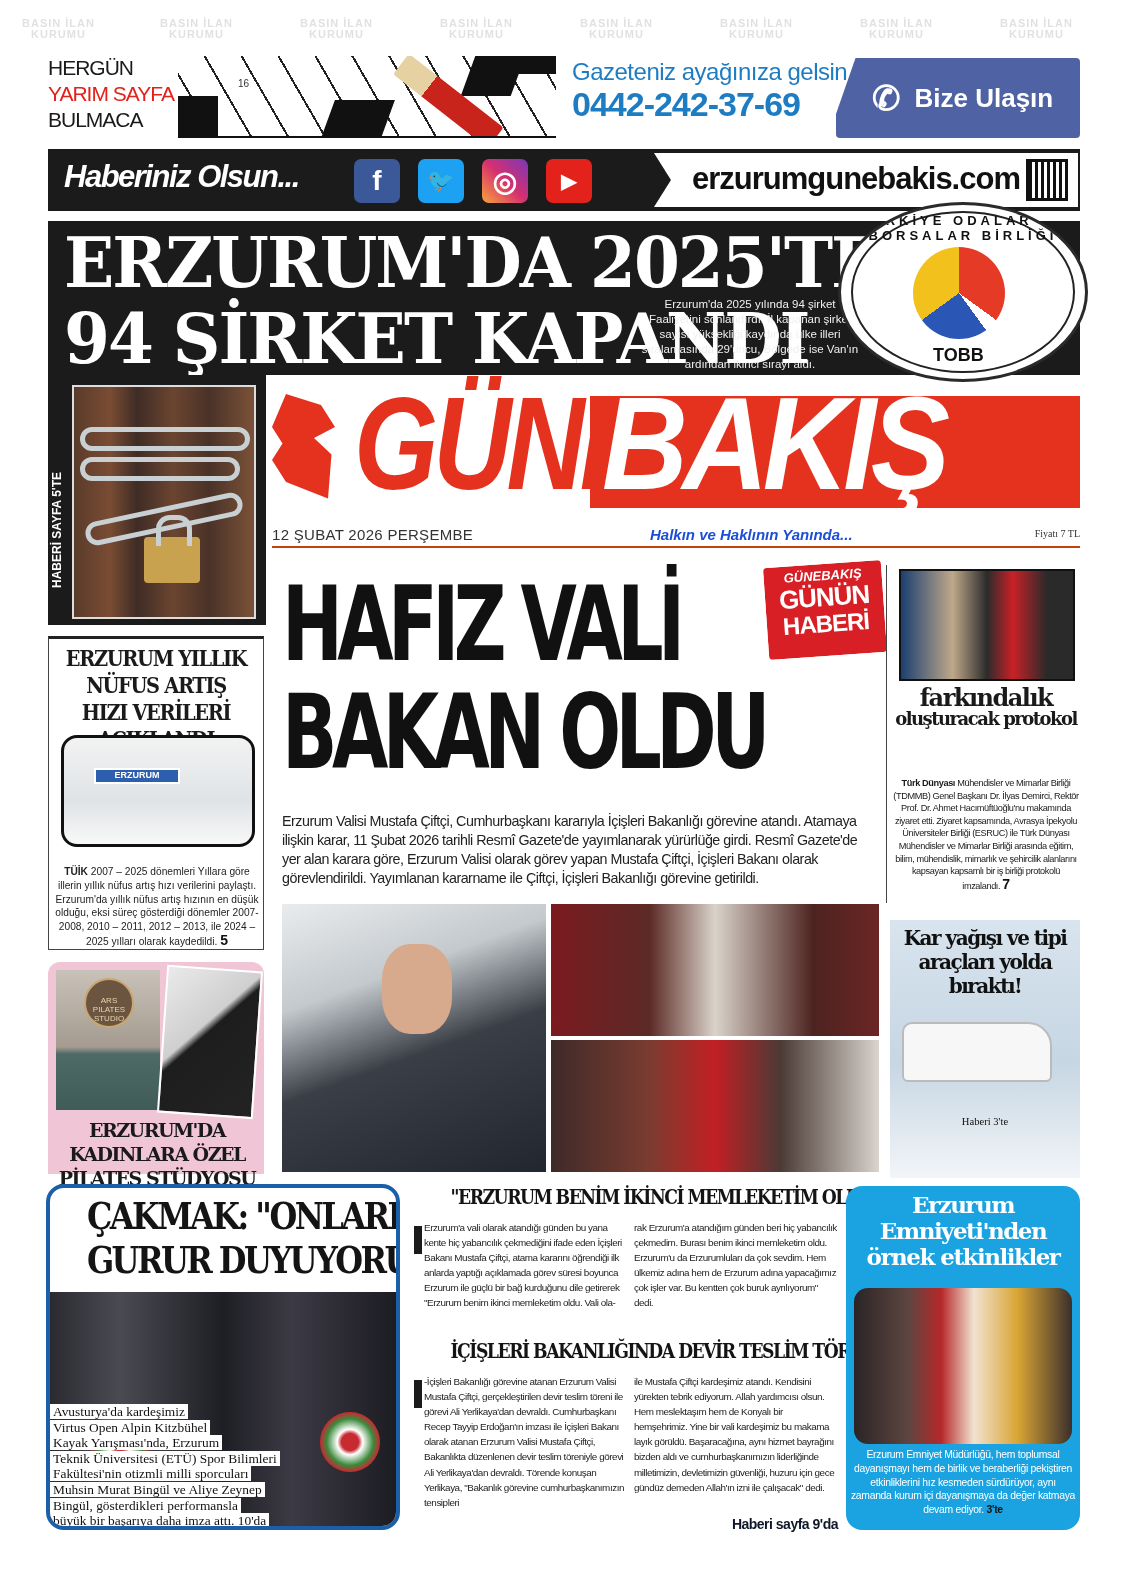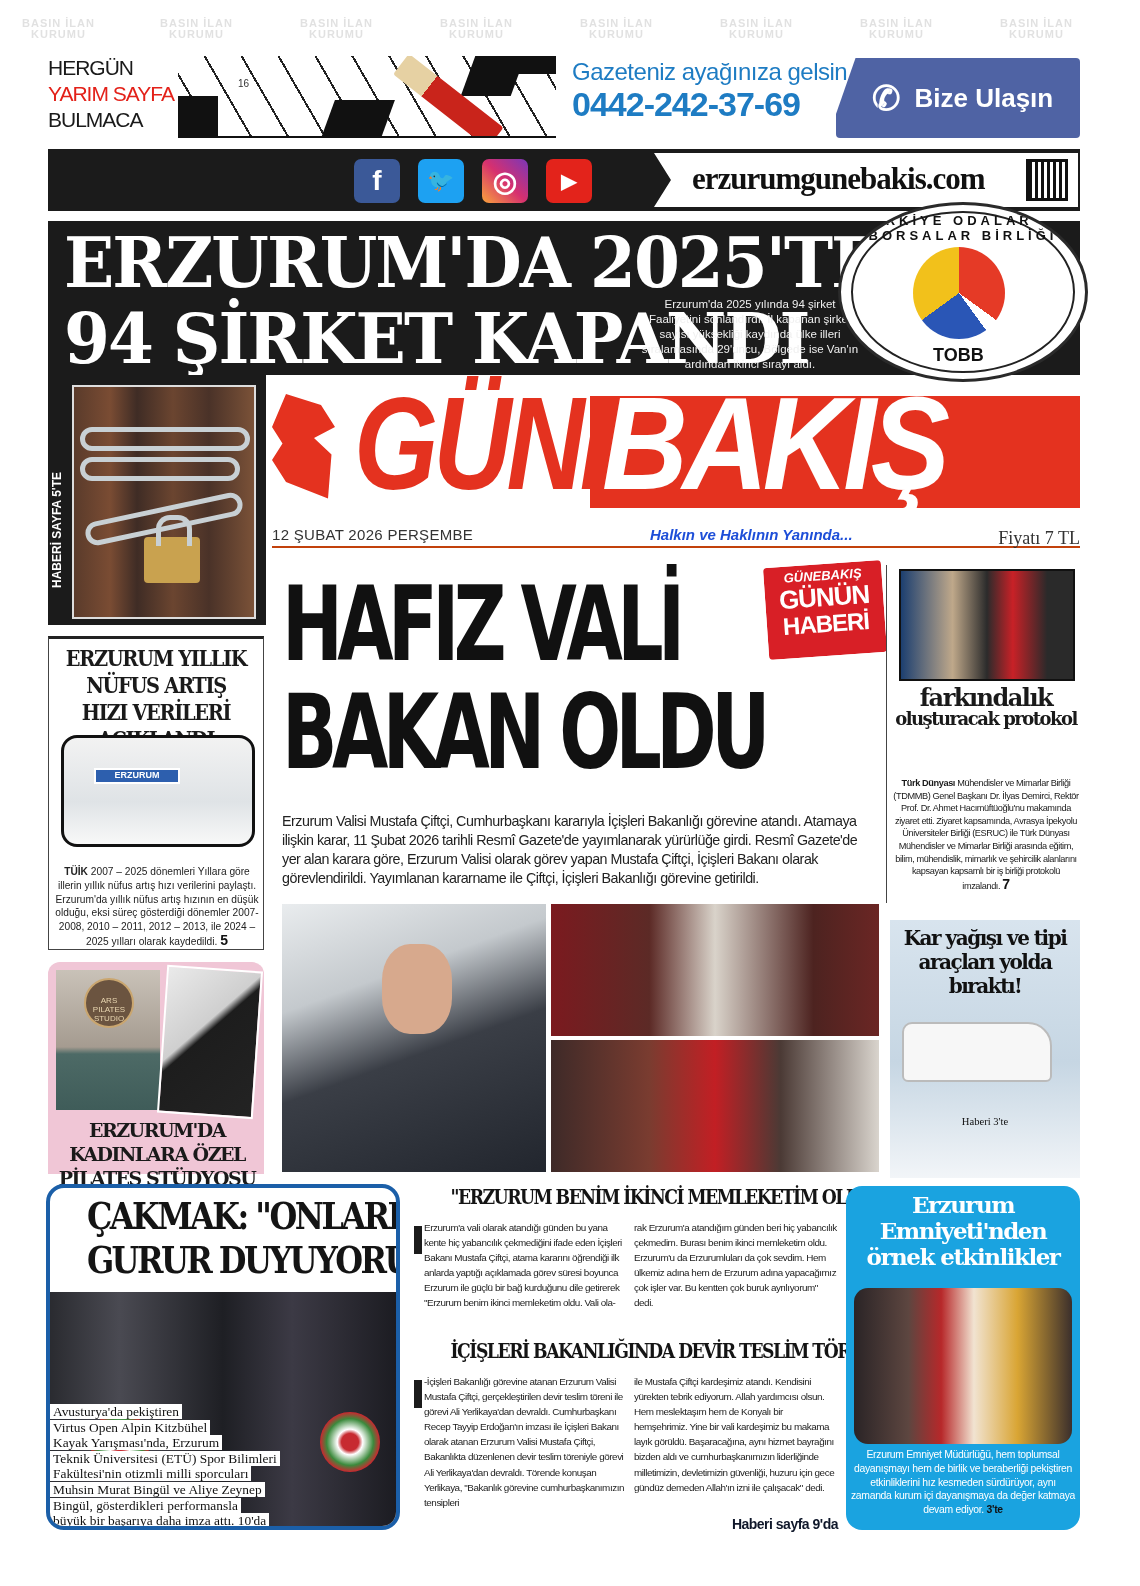--- a/index.html
+++ b/index.html
@@ -16,21 +16,21 @@
   #subscribe-text .l1 { font-size: 24px; letter-spacing: -0.5px; }
   #subscribe-text .l2 { font-size: 34px; font-weight: 700; letter-spacing: -1px; line-height: 36px; }
   #contact-btn { left: 836px; top: 58px; width: 244px; height: 80px; background: #4f63a4; color: #fff; border-radius: 16px 4px 4px 4px; clip-path: polygon(8% 0, 100% 0, 100% 100%, 0 100%, 0 70%); display: flex; align-items: center; padding-left: 36px; gap: 14px; font-size: 26px; font-weight: 700; }
   #contact-btn .phone { font-size: 34px; }
 
   
   #social-bar { left: 48px; top: 149px; width: 1032px; height: 62px; background: #1b1b1b; }
   #social-bar .slogan { position: absolute; left: 16px; top: 10px; color: #fff; font-size: 31px; font-weight: 700; font-style: italic; letter-spacing: -1.5px; }
   .soc { position: absolute; top: 10px; width: 46px; height: 44px; border-radius: 7px; color: #fff; font-weight: 700; display: flex; align-items: center; justify-content: center; font-size: 28px; }
   #site-box { position: absolute; left: 606px; top: 4px; width: 424px; height: 54px; background: #fff; clip-path: polygon(0 0, 100% 0, 100% 100%, 0 100%, 4% 50%); }
-  #site-box .url { position: absolute; left: 38px; top: 8px; font-size: 31px; font-weight: 700; letter-spacing: -1px; color: #111; font-family: Liberation Serif, serif; }
+  #site-box .url { position: absolute; left: 38px; top: 8px; font-size: 31px; font-weight: 700; letter-spacing: -1px; color: #111; }
   #site-box .qr { position: absolute; right: 10px; top: 6px; width: 42px; height: 42px; background: repeating-linear-gradient(90deg, #111 0 3px, #fff 3px 6px), #111; border: 3px solid #111; outline: 2px solid #fff; }
 
   
   #top-lead { left: 48px; top: 221px; width: 1032px; height: 154px; background: #1b1b1b; color: #fff; }
   #top-lead .h1 { position: absolute; left: 16px; top: 8px; font-family: "DejaVu Serif", serif; font-weight: 700; font-size: 66px; line-height: 72px; letter-spacing: -2px; transform: scaleY(1.05); }
   #top-lead .summary { position: absolute; left: 592px; top: 76px; width: 220px; text-align: center; font-size: 11.5px; line-height: 15px; color: #f0f0f0; }
   #tobb { left: 838px; top: 202px; width: 250px; height: 180px; border-radius: 50%; background: #fff; border: 3px solid #2a2a2a; overflow: hidden; }
   #tobb .ring { position: absolute; left: 10px; top: 6px; width: 224px; height: 162px; border-radius: 50%; border: 2px solid #222; }
   #tobb .logo-r { position: absolute; left: 72px; top: 42px; width: 92px; height: 92px; border-radius: 50%; background: conic-gradient(#e53a26 0 35%, #fff 35% 40%, #2a56b6 40% 65%, #f2c11b 65% 100%); }
   #tobb .label { position: absolute; left: 92px; top: 140px; font-weight: 700; font-size: 18px; color: #111; }
@@ -46,21 +46,21 @@
 
   
   #masthead { left: 272px; top: 382px; width: 808px; height: 130px; }
   #masthead .bird { position: absolute; left: 0; top: 12px; width: 70px; height: 110px; background: #e4321f; clip-path: polygon(20% 0, 70% 10%, 90% 30%, 60% 40%, 85% 55%, 80% 95%, 20% 80%, 0 60%, 15% 45%, 0 30%); }
   #masthead .gune { position: absolute; left: 82px; top: -8px; font-size: 132px; font-weight: 700; font-style: italic; color: #e4321f; letter-spacing: -6px; line-height: 140px; transform: scaleX(0.82); transform-origin: left; }
   #masthead .bakis-box { position: absolute; left: 318px; top: 14px; width: 490px; height: 112px; background: #e4321f; }
   #masthead .bakis { position: absolute; left: 330px; top: -8px; font-size: 132px; font-weight: 700; font-style: italic; color: #fff; letter-spacing: -6px; line-height: 140px; transform: scaleX(0.9); transform-origin: left; }
   #dateline { left: 272px; top: 526px; width: 808px; height: 22px; border-bottom: 2px solid #c2410c; }
   #dateline .date { position: absolute; left: 0; top: 0; font-size: 15px; color: #333; letter-spacing: 0.3px; }
   #dateline .motto { position: absolute; left: 378px; top: 0; font-size: 15px; font-style: italic; font-weight: 700; color: #1d4ed8; }
-  #dateline .price { position: absolute; right: 0; top: 2px; font-family: "Liberation Serif", serif; font-size: 18px; color: #333; text-align: right; }
+  #dateline .price { position: absolute; right: 0; top: 2px; font-family: "Liberation Serif", serif; font-size: 10px; color: #333; text-align: right; }
 
   
   #main-head { left: 282px; top: 570px; width: 490px; }
   #main-head .line { font-family: "DejaVu Sans", sans-serif; font-weight: 700; font-size: 104px; line-height: 108px; letter-spacing: -8px; transform: scaleX(0.7); transform-origin: left; color: #111; white-space: nowrap; }
   #badge { left: 766px; top: 564px; width: 118px; height: 92px; background: #d81f26; transform: rotate(-4deg); clip-path: polygon(0 0, 100% 0, 100% 100%, 0 100%); border-radius: 4px; color: #fff; text-align: center; }
   #badge .b1 { font-size: 13px; font-weight: 700; font-style: italic; padding-top: 4px; }
   #badge .b2 { font-size: 26px; font-weight: 700; line-height: 28px; letter-spacing: -1px; }
   #badge .b3 { font-size: 24px; font-weight: 700; line-height: 26px; letter-spacing: -1px; }
   #main-body { left: 282px; top: 812px; width: 596px; font-size: 14.3px; line-height: 19px; letter-spacing: -0.5px; color: #222; }
 
@@ -148,20 +148,21 @@
 <div id="subscribe-text" class="abs">
   <div class="l1">Gazeteniz ayağınıza gelsin</div>
   <div class="l2">0442-242-37-69</div>
 </div>
 <div id="contact-btn" class="abs">
   <span class="phone">✆</span>
   <span>Bize Ulaşın</span>
 </div>
 
 <div id="social-bar" class="abs">
+  <div class="slogan">Haberiniz Olsun...</div>
   <div class="soc" style="left:306px;background:#3b5998;">f</div>
   <div class="soc" style="left:370px;background:#1da1f2;font-size:22px;">🐦</div>
   <div class="soc" style="left:434px;background:linear-gradient(45deg,#f9a33b,#d6306f 50%,#7a37b8);">◎</div>
   <div class="soc" style="left:498px;background:#e3231b;font-size:20px;">▶</div>
   <div id="site-box">
     <span class="url">erzurumgunebakis.com</span>
     <span class="qr"></span>
   </div>
 </div>
 
@@ -261,21 +262,21 @@
 <div id="cakmak" class="abs">
   <div class="title">
     <div>ÇAKMAK: "ONLARLA</div>
     <div>GURUR DUYUYORUZ"</div>
   </div>
   <div class="photo">
     <div class="flowers" style="left:40px;"></div>
     <div class="flowers" style="left:270px;"></div>
   </div>
   <div class="caption">
-    <div><span>Avusturya'da pekiştiren</span></div>
+    <div><span>Avusturya'da kardeşimiz</span></div>
     <div><span>Virtus Open Alpin Kitzbühel</span></div>
     <div><span>Kayak Yarışması'nda, Erzurum</span></div>
     <div><span>Teknik Üniversitesi (ETÜ) Spor Bilimleri</span></div>
     <div><span>Fakültesi'nin otizmli milli sporcuları</span></div>
     <div><span>Muhsin Murat Bingül ve Aliye Zeynep</span></div>
     <div><span>Bingül, gösterdikleri performansla</span></div>
     <div><span>büyük bir başarıya daha imza attı. 10'da</span></div>
   </div>
 </div>
 

